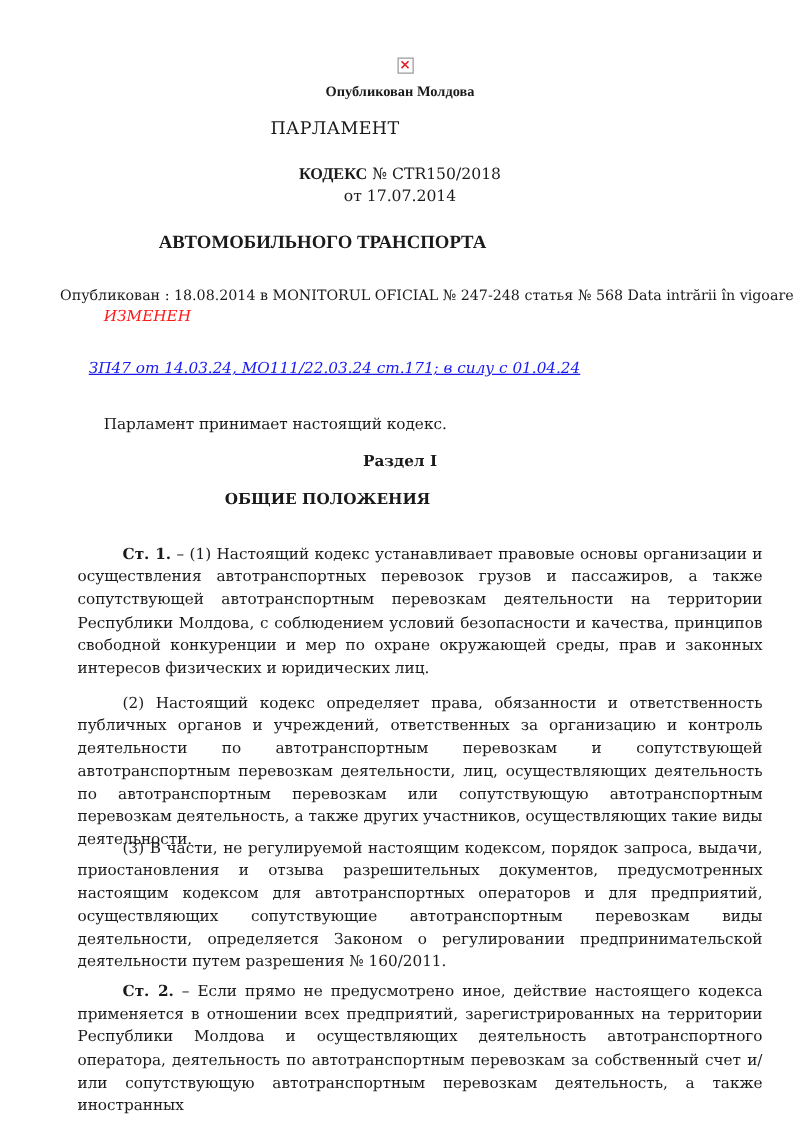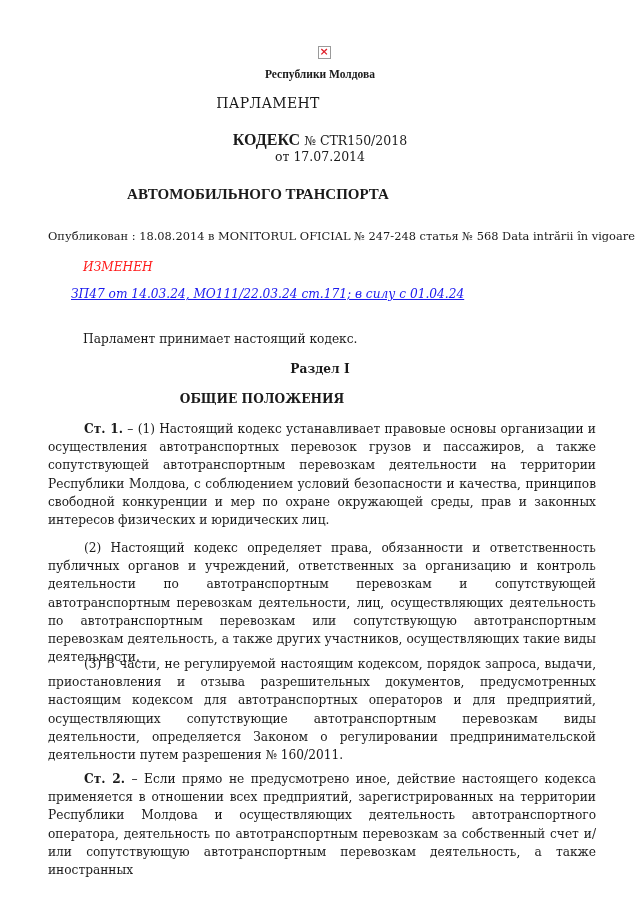--- a/index.html
+++ b/index.html
@@ -74,21 +74,21 @@
       position: absolute;
       top: 131px;
       left: 0;
       width: 640px;
       text-align: center;
       font-family: "DejaVu Serif", serif;
       font-size: 12.5px;
     }
     .code-line b {
       font-family: "Liberation Serif", serif;
-      font-size: 16px;
+      font-size: 13px;
     }
     .date-line {
       position: absolute;
       top: 149px;
       left: 0;
       width: 640px;
       text-align: center;
       font-family: "DejaVu Serif", serif;
       font-size: 12.5px;
     }
@@ -106,21 +106,21 @@
       position: absolute;
       top: 229px;
       left: 48px;
       width: 560px;
       font-family: "DejaVu Serif", serif;
       font-size: 11.4px;
       white-space: nowrap;
     }
     .changed {
       position: absolute;
-      top: 260px;
+      top: 246px;
       left: 83px;
       color: #ff1a1a;
       font-style: italic;
       font-family: "DejaVu Serif", serif;
       font-size: 12.2px;
     }
     .amend-link {
       position: absolute;
       top: 287px;
       left: 71px;
@@ -160,40 +160,40 @@
     }
     .para {
       position: absolute;
       left: 48px;
       width: 548px;
       text-align: justify;
       text-indent: 36px;
       line-height: 18.2px;
       font-family: "DejaVu Serif", serif;
       font-size: 12.2px;
-      margin: 0;
+      margin: 14px;
     }
     .para b {
       font-weight: bold;
     }
     #p1 { top: 420px; }
     #p2 { top: 539px; }
     #p3 { top: 655px; }
     #p4 { top: 770px; }
   </style>
 </head>
 <body>
 
 <div class="page">
 
   <div class="img-wrap">
     <span class="broken-img" title="broken-image"></span>
   </div>
 
-  <div class="republic">Республики Молдова</div>
+  <div class="republic">Опубликован Молдова</div>
 
   <div class="parliament">ПАРЛАМЕНТ</div>
 
   <div class="code-line">
     <b>КОДЕКС</b>
     <span>№ CTR150/2018</span>
   </div>
 
   <div class="date-line">от 17.07.2014</div>
 

